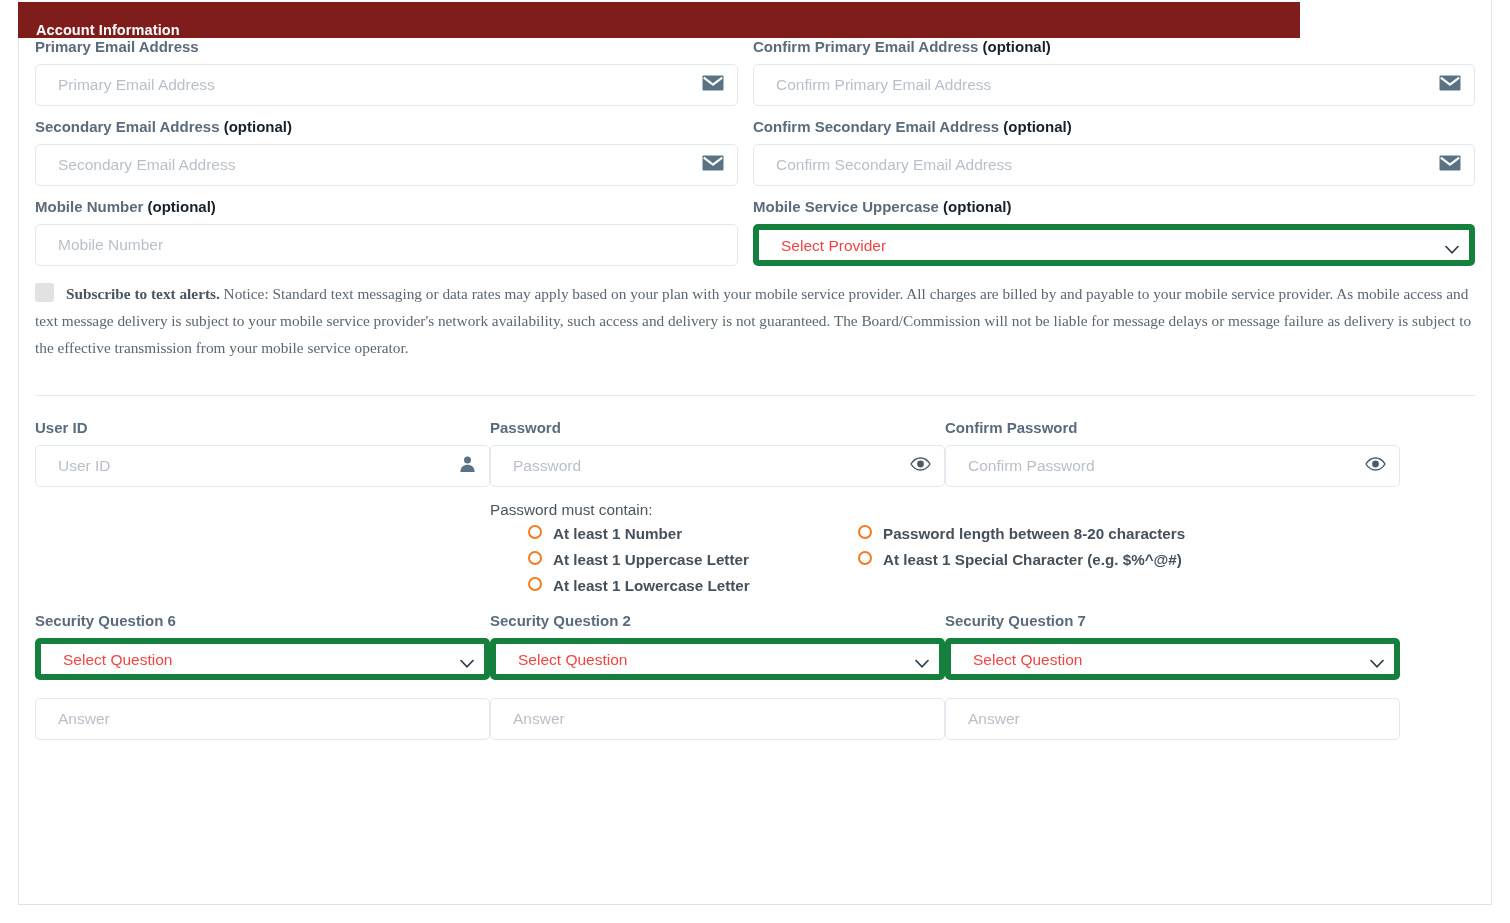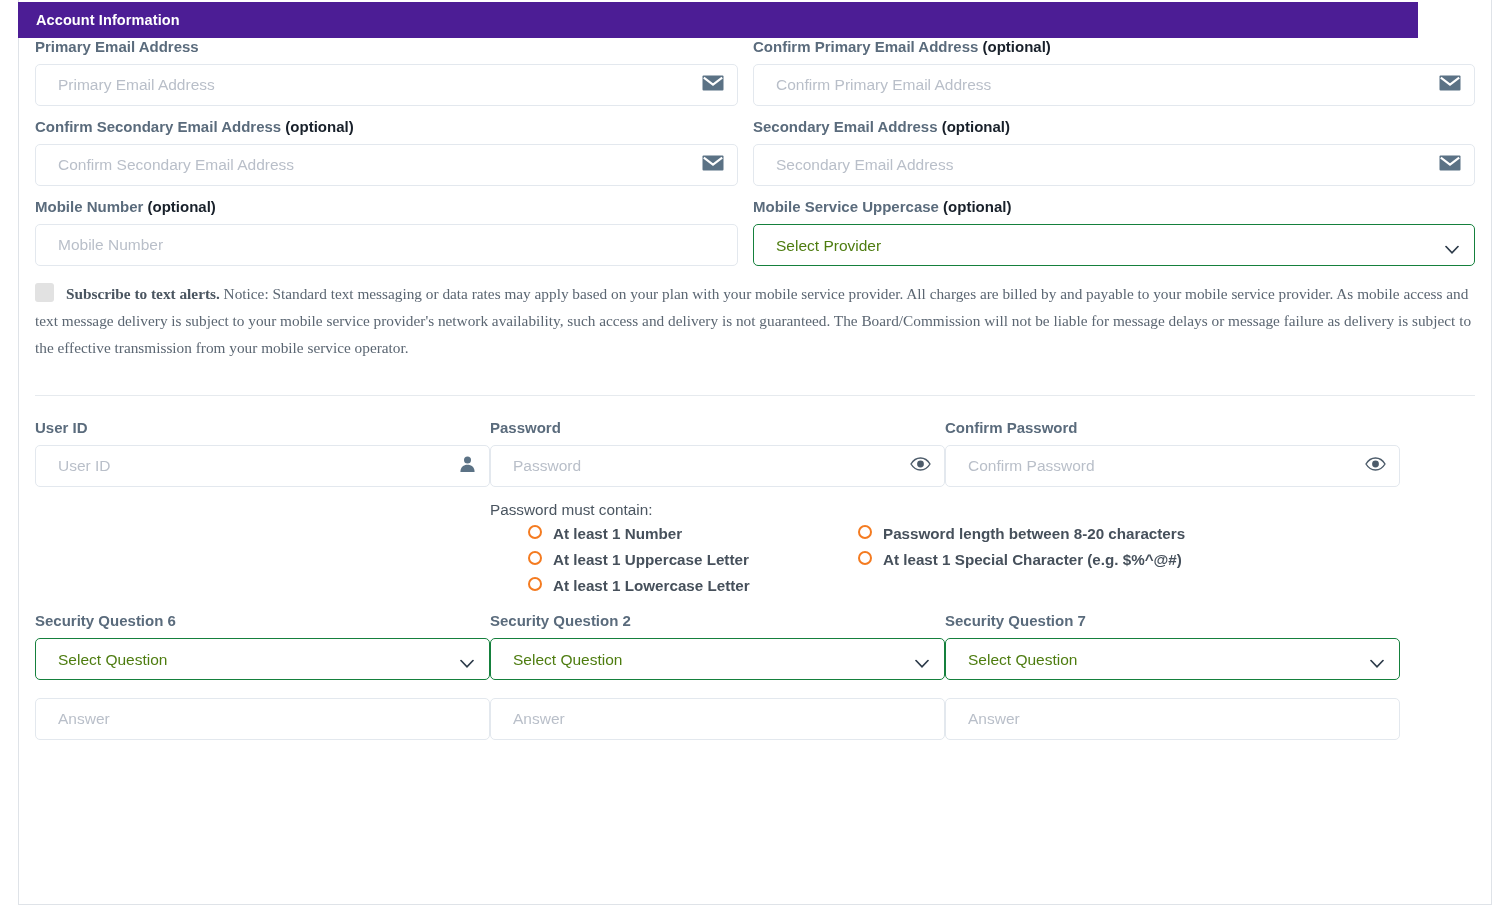--- a/index.html
+++ b/index.html
@@ -30,25 +30,25 @@
     height: 905px;
     border: 1px solid #dfe3e8;
     border-top: none;
     background: #ffffff;
   }
 
   .card-header {
     position: absolute;
     left: 18px;
     top: 2px;
-    width: 1400px;
+    width: 1282px;
     height: 36px;
-    background: #4c1d95;
+    background: #7f1d1d;
     display: flex;
-    align-items: center;
+    align-items: flex-end;
   }
   .card-header-title {
     color: #ffffff;
     font-size: 14.5px;
     font-weight: bold;
     padding-left: 18px;
     letter-spacing: 0.1px;
   }
 
   .card-body {
@@ -88,26 +88,26 @@
     color: #3d4a57;
     font-family: "Liberation Sans", sans-serif;
     outline: none;
   }
   .txt.no-icon { padding-right: 20px; }
   .txt::placeholder { color: #b9bfc9; }
 
   .sel {
     width: 100%;
     height: 42px;
-    border: 1px solid #15803d;
+    border: 6px solid #15803d;
     border-radius: 5px;
     background: #ffffff;
     padding: 0 40px 0 22px;
     font-size: 15.5px;
-    color: #4d7c0f;
+    color: #ef4444;
     font-family: "Liberation Sans", sans-serif;
     outline: none;
     -webkit-appearance: none;
     -moz-appearance: none;
     appearance: none;
   }
 
   .chev {
     position: absolute;
     right: 16px;
@@ -256,41 +256,41 @@
             </svg>
           </span>
         </div>
       </div>
     </div>
 
     <div class="grid2 row2">
 
       <div>
         <div class="field-label">
-          <span>Confirm Secondary Email Address</span>
+          <span>Secondary Email Address</span>
           <span class="opt">(optional)</span>
         </div>
         <div class="input-wrap">
-          <input class="txt" type="text" placeholder="Confirm Secondary Email Address" style="">
+          <input class="txt" type="text" placeholder="Secondary Email Address" style="">
           <span class="ico">
             <svg width="22" height="16" viewBox="0 0 22 16">
               <rect x="0.5" y="0.5" width="21" height="15" rx="1" fill="#5b7285"></rect>
               <path d="M1.8 2.6 L11 9.6 L20.2 2.6" stroke="#ffffff" stroke-width="2.1" fill="none"></path>
             </svg>
           </span>
         </div>
       </div>
 
       <div>
         <div class="field-label">
-          <span>Secondary Email Address</span>
+          <span>Confirm Secondary Email Address</span>
           <span class="opt">(optional)</span>
         </div>
         <div class="input-wrap">
-          <input class="txt" type="text" placeholder="Secondary Email Address" style="">
+          <input class="txt" type="text" placeholder="Confirm Secondary Email Address" style="">
           <span class="ico">
             <svg width="22" height="16" viewBox="0 0 22 16">
               <rect x="0.5" y="0.5" width="21" height="15" rx="1" fill="#5b7285"></rect>
               <path d="M1.8 2.6 L11 9.6 L20.2 2.6" stroke="#ffffff" stroke-width="2.1" fill="none"></path>
             </svg>
           </span>
         </div>
       </div>
     </div>
 

